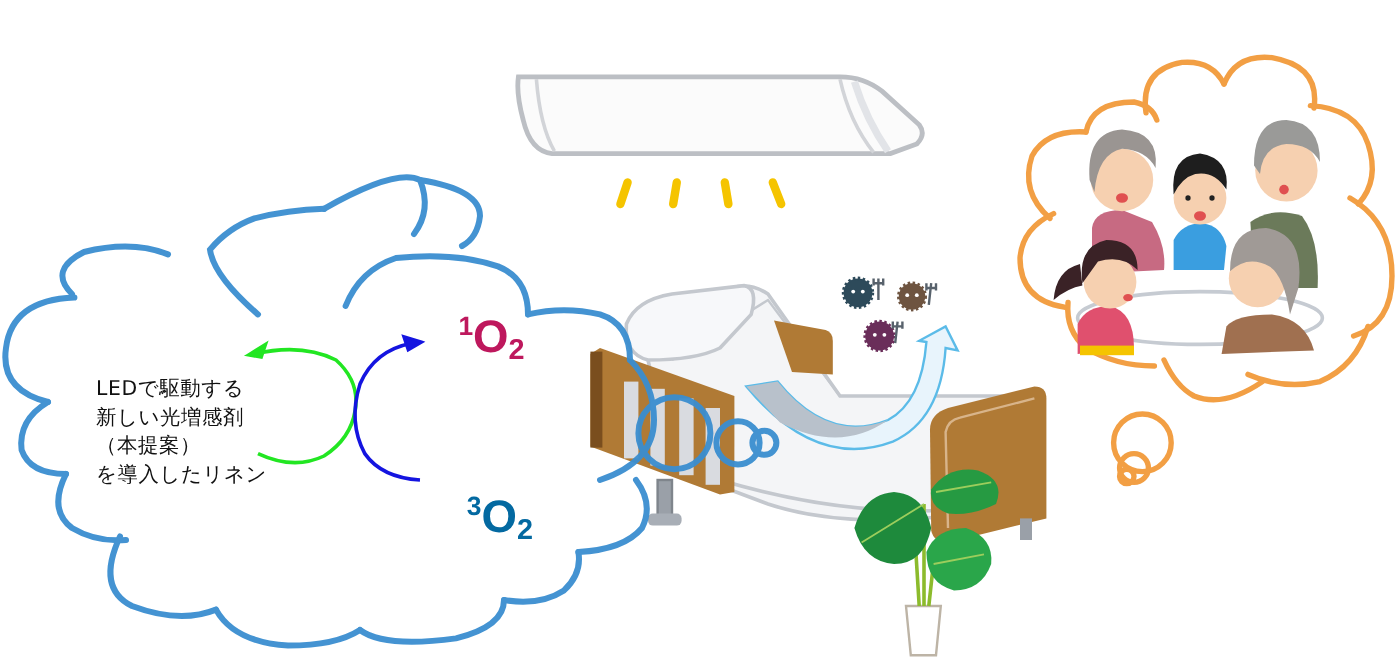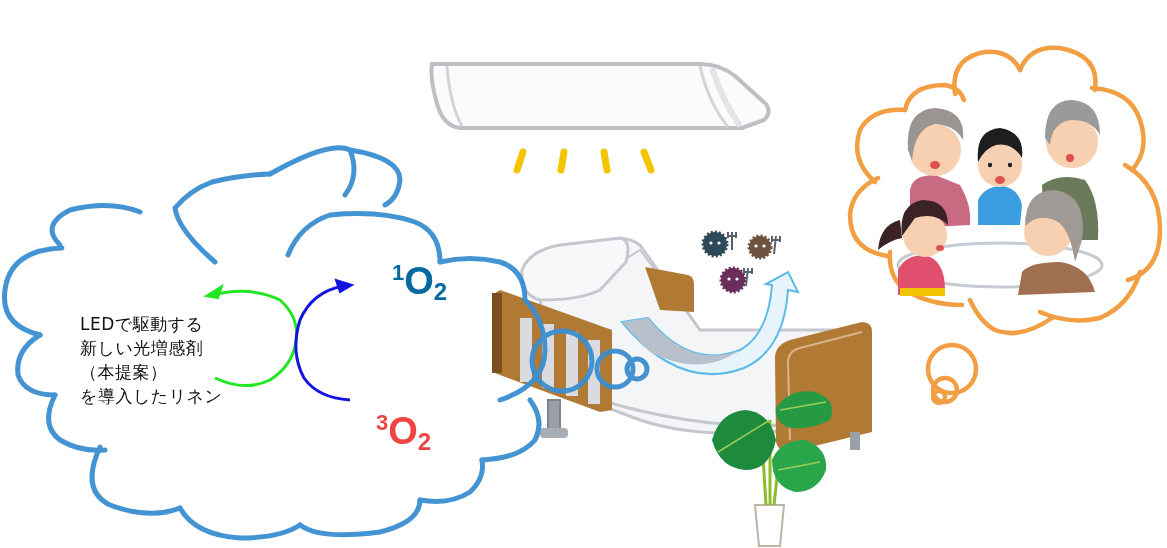--- a/index.html
+++ b/index.html
@@ -168,17 +168,17 @@
       <ellipse cx="940" cy="248" rx="4" ry="3"></ellipse>
     </g>
   </g>
 </svg>
 
 <div class="caption"><span>LEDで駆動する</span>
 <span>新しい光増感剤</span>
 <span>（本提案）</span>
 <span>を導入したリネン</span></div>
 
-<div class="oxy" id="o1" style="left:382px; top:262px; color:#0369a1;margin-left:10px;"><sup>1</sup><span>O</span><sub>2</sub></div>
+<div class="oxy" id="o1" style="left:382px; top:262px; color:#be185d;"><sup>1</sup><span>O</span><sub>2</sub></div>
 
-<div class="oxy" id="o3" style="left:376px; top:412px; color:#ef4444;"><sup>3</sup><span>O</span><sub>2</sub></div>
+<div class="oxy" id="o3" style="left:389px; top:412px; color:#0369a1;"><sup>3</sup><span>O</span><sub>2</sub></div>
 
 </div>
 
 </body></html>

